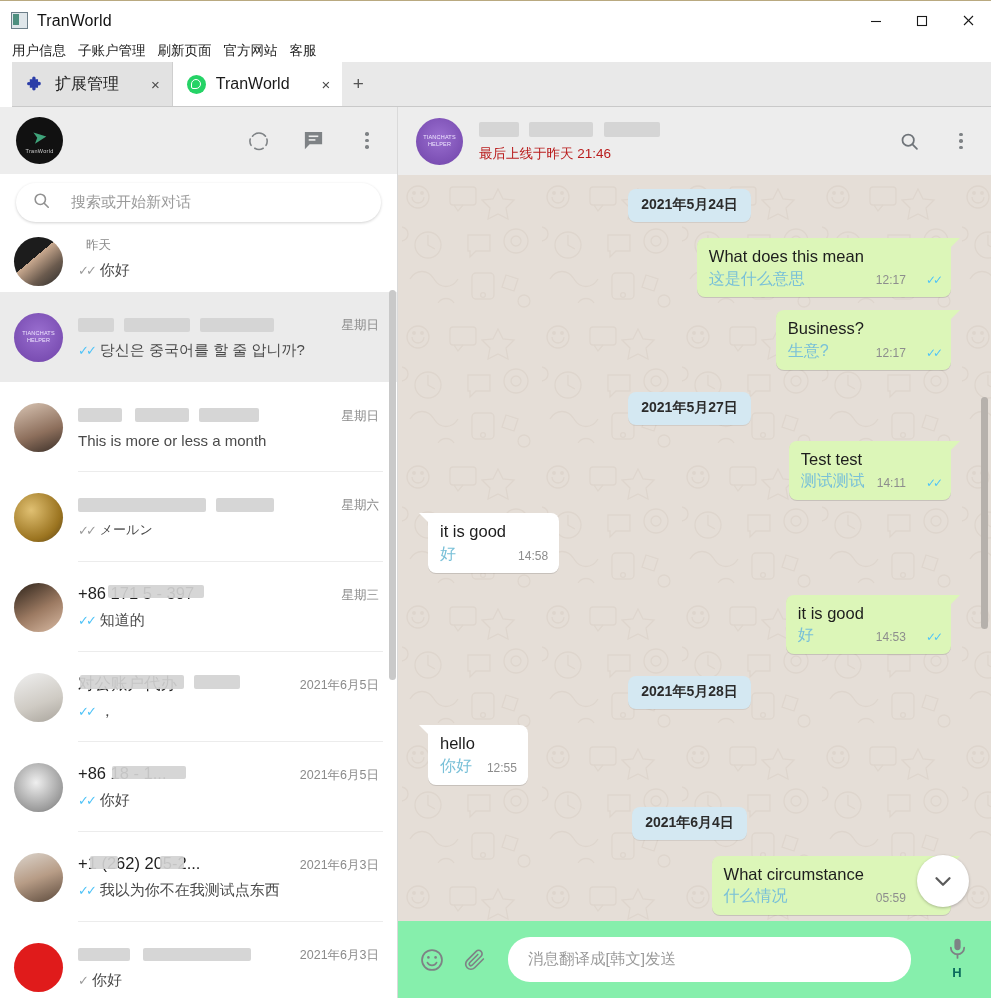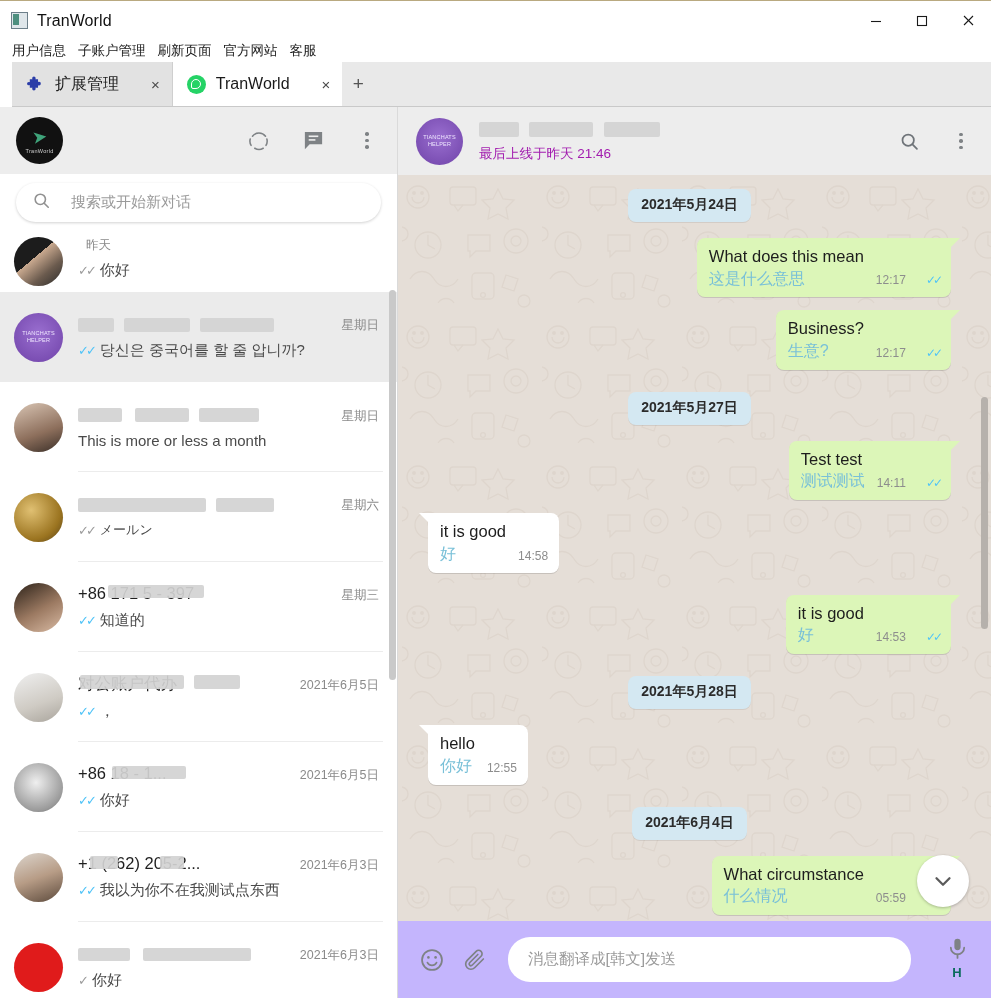--- a/index.html
+++ b/index.html
@@ -110,21 +110,21 @@
   .redact { display:inline-block; background:#d2d2d2; border-radius:2px; vertical-align:middle; opacity:.92; }
 
   .lp-scroll { position:absolute; left:389px; top:183px; width:7px; height:390px; background:#c9c9c9; border-radius:4px; }
 
   
   .rightpane { flex:1; height:891px; position:relative; display:flex; flex-direction:column; }
   .rp-header { height:68px; background:#ededed; display:flex; align-items:center; padding:0 18px 0 18px; }
   .rp-av { width:47px; height:47px; border-radius:50%; flex:0 0 47px; overflow:hidden; }
   .rp-meta { margin-left:16px; min-width:0; }
   .rp-name { height:18px; position:relative; }
-  .rp-status { font-size:13.5px; color:#a21caf; margin-top:7px; }
+  .rp-status { font-size:13.5px; color:#b91c1c; margin-top:7px; }
   .rp-icons { margin-left:auto; display:flex; align-items:center; gap:28px; }
 
   .messages { flex:1; position:relative; overflow:hidden; background:#e5ded7; }
   .msgs-inner { position:absolute; inset:0; padding:14px 40px 8px 30px; }
   .bgdoodle { position:absolute; inset:0; opacity:.38; }
 
   .datechip {
     display:table; margin:0 auto 16px auto; background:#d4e8f2; color:#2b2b2b;
     font-size:14px; border-radius:8px; padding:7px 13px 8px 13px;
     box-shadow:0 1px 0.5px rgba(0,0,0,.08); position:relative; z-index:2;font-weight:bold;
@@ -154,21 +154,21 @@
   .btime { font-size:12px; color:#8d8d8d; white-space:nowrap; }
   .bticks { color:#4fc3f7; font-size:12px; letter-spacing:-3px; }
 
   .scrolldown {
     position:absolute; right:22px; bottom:14px; width:52px; height:52px; border-radius:50%;
     background:#fff; box-shadow:0 1px 3px rgba(0,0,0,.25); display:flex; align-items:center;
     justify-content:center; z-index:5;
   }
   .rp-scroll { position:absolute; right:3px; top:222px; width:7px; height:232px; background:#b6b1ac; border-radius:4px; z-index:4; }
 
-  .composer { height:77px; background:#c4b5fd; display:flex; align-items:center; padding:0 14px 0 20px; gap:16px; }
+  .composer { height:77px; background:#86efac; display:flex; align-items:center; padding:0 14px 0 20px; gap:16px; }
   .comp-icon { width:27px; height:27px; display:flex; align-items:center; justify-content:center; color:#7e8285; flex:0 0 auto; }
   .comp-input {
     flex:1; height:45px; background:#fff; border-radius:22px; display:flex; align-items:center;
     padding:0 20px; font-size:15.5px; color:#9a9a9a; margin-left:4px; margin-right:10px;
   }
   .mic-wrap { position:relative; width:40px; height:54px; display:flex; flex-direction:column; align-items:center; justify-content:flex-start; padding-top:2px; }
   .lang-badge { font-size:13px; font-weight:bold; color:#0c6b5e; margin-top:3px; }
 </style>
 </head>
 <body>

